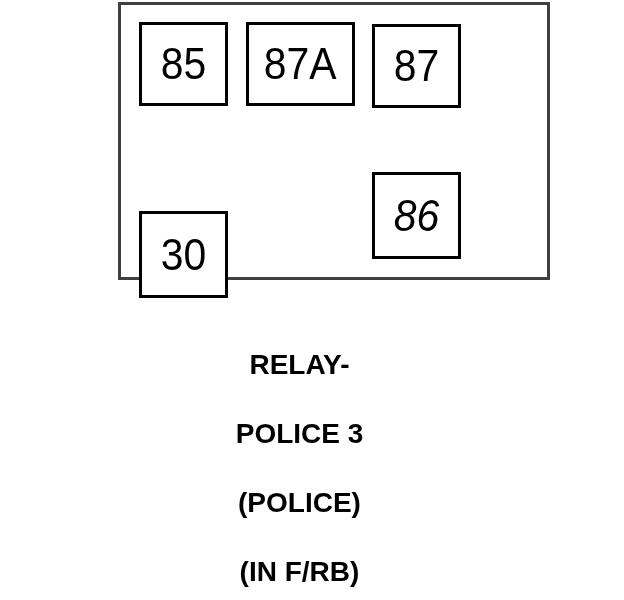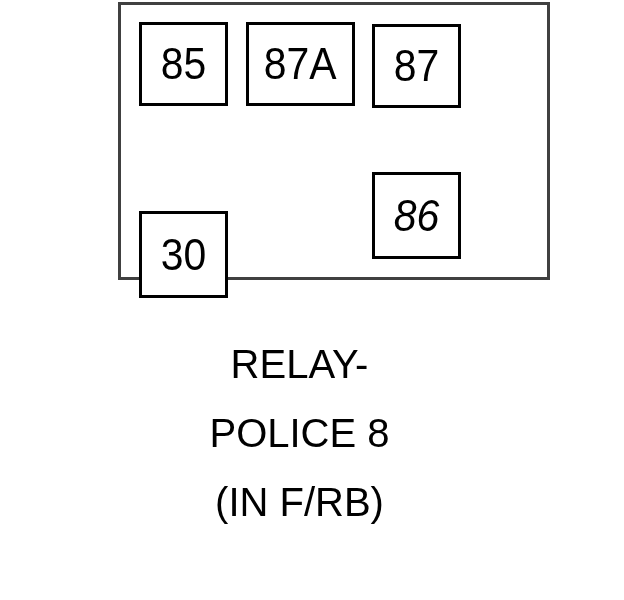--- a/index.html
+++ b/index.html
@@ -53,22 +53,22 @@
   .pin-86  { left: 251px; top: 167px; width: 89px;  height: 87px; font-style: italic; }
   
   .caption {
     position: absolute;
     left: 118px;
     top: 330px;
     width: 363px;
     text-align: center;
   }
   .caption-line {
-    font-size: 40px;
-    font-weight: normal;
+    font-size: 28px;
+    font-weight: bold;
     line-height: 69px;
     color: #000000;
     white-space: nowrap;
   }
 </style>
 </head>
 <body>
 
 <div class="page">
 
@@ -91,17 +91,18 @@
     </div>
 
     <div class="pin pin-86">
       <span class="pin-label">86</span>
     </div>
 
   </div>
 
   <div class="caption">
     <div class="caption-line">RELAY-</div>
-    <div class="caption-line">POLICE 8</div>
+    <div class="caption-line">POLICE 3</div>
+    <div class="caption-line">(POLICE)</div>
     <div class="caption-line">(IN F/RB)</div>
   </div>
 
 </div>
 
 </body></html>

